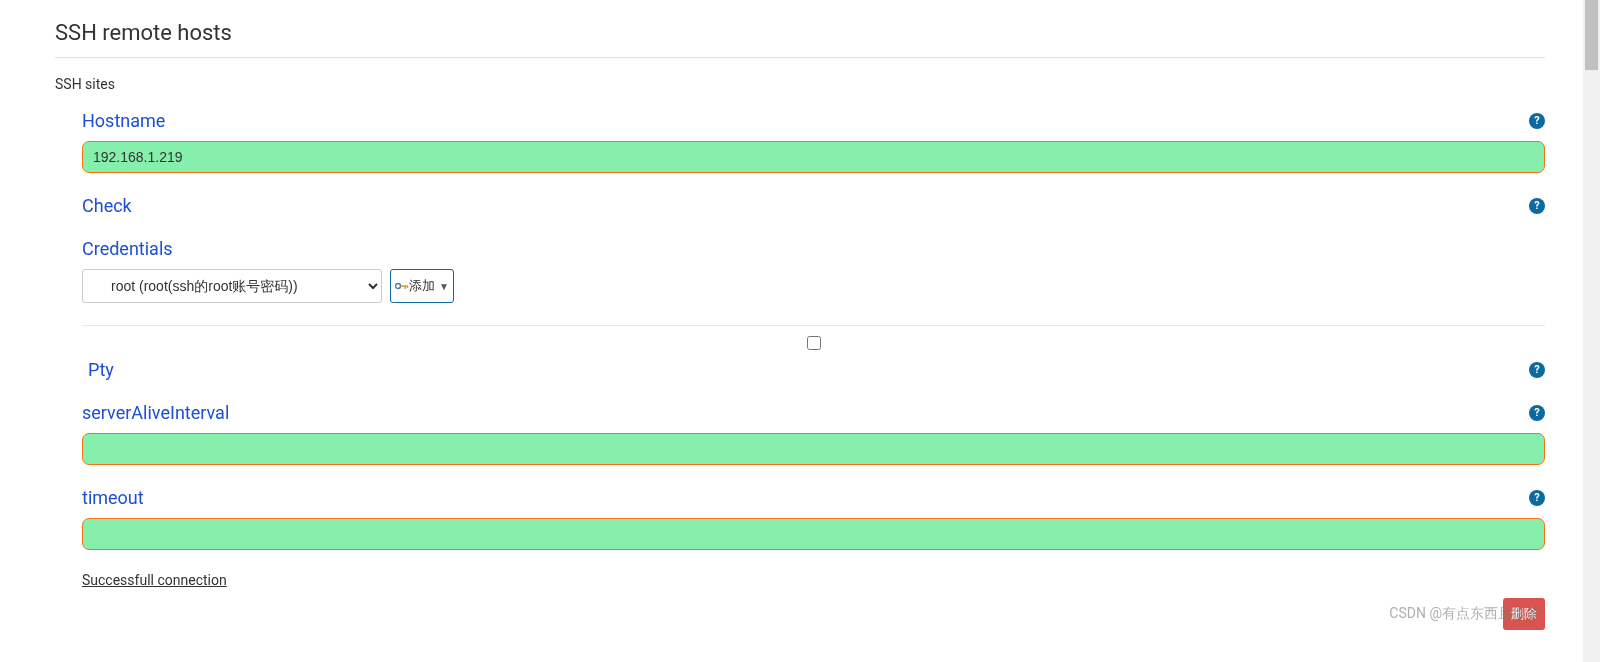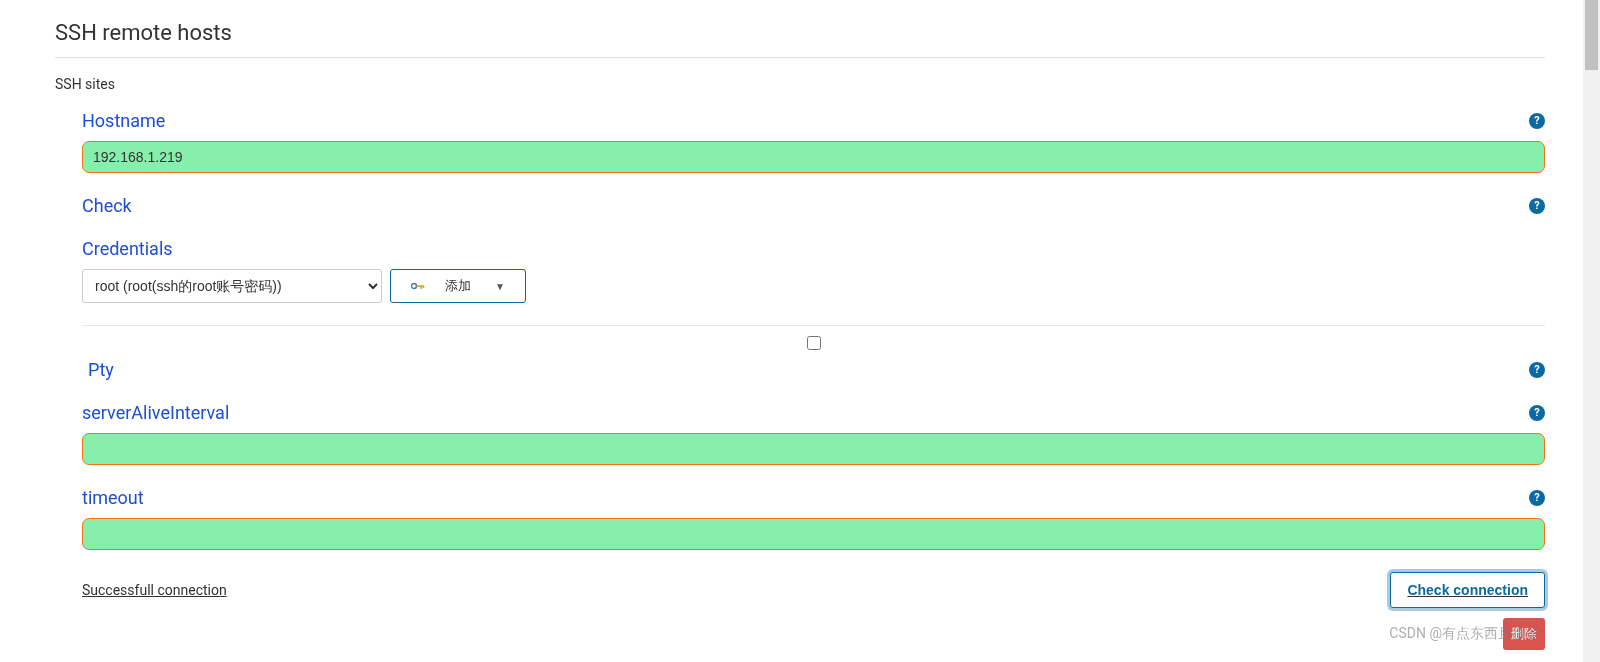--- a/index.html
+++ b/index.html
@@ -70,33 +70,33 @@
       background: #86efac;
       color: #333;
     }
     .credentials-row {
       display: flex;
       align-items: center;
       gap: 8px;
     }
     .select-input {
       width: 300px;
-      padding: 6px 8px;
+      padding: 6px 24px;
       font-size: 14px;
       border: 1px solid #ccc;
       border-radius: 3px;
       background: #fff;
       color: #333;
       height: 34px;
     }
     .add-btn {
       display: inline-flex;
       align-items: center;
-      gap: 20px;
-      padding: 6px 20px;
+      gap: 0;
+      padding: 6px 4px;
       font-size: 13px;
       border: 1px solid #0b6aa2;
       border-radius: 3px;
       background: #fff;
       color: #333;
       cursor: pointer;
       height: 34px;
     }
     .key-icon {
       display: inline-flex;
@@ -255,21 +255,20 @@
     <div class="field">
       <div class="field-label-row">
         <label class="field-label">timeout</label>
         <span class="help-icon">?</span>
       </div>
       <input type="text" class="text-input" value="" style="">
     </div>
 
     <div class="status-row">
       <span class="status-text">Successfull connection</span>
-      <button class="check-btn">Check connection</button>
     </div>
 
   </div>
 
   <div class="bottom-right">
     <button class="red-btn">删除</button>
   </div>
 
   <div class="watermark">CSDN @有点东西且很多</div>
 </div>

